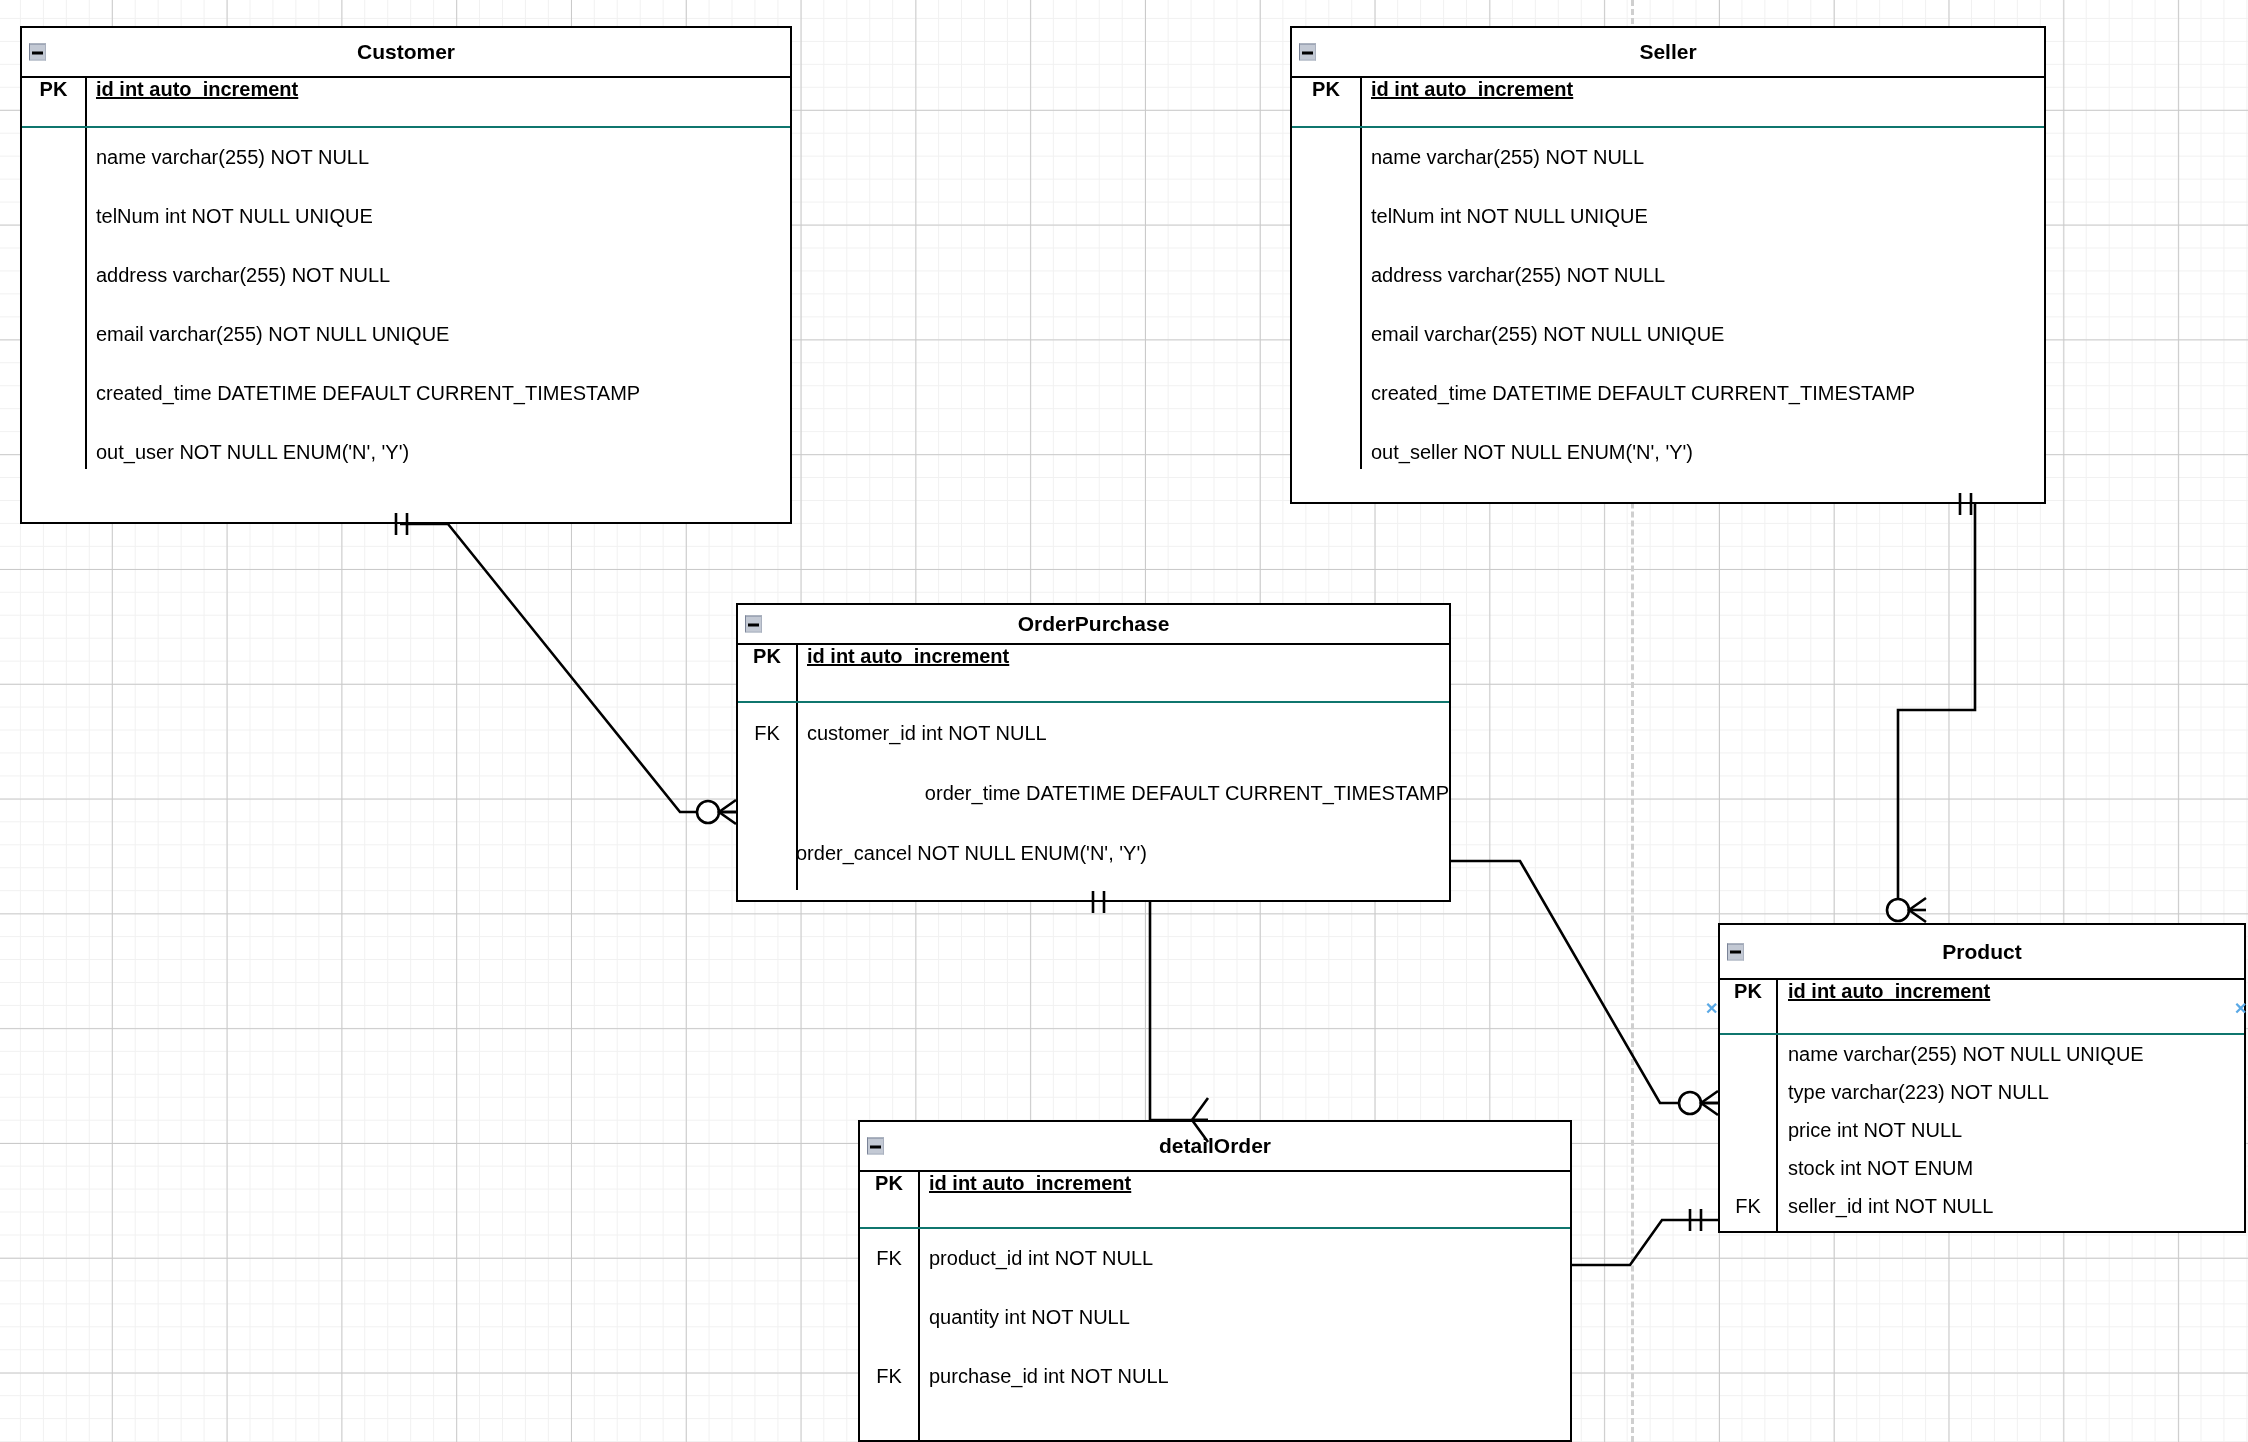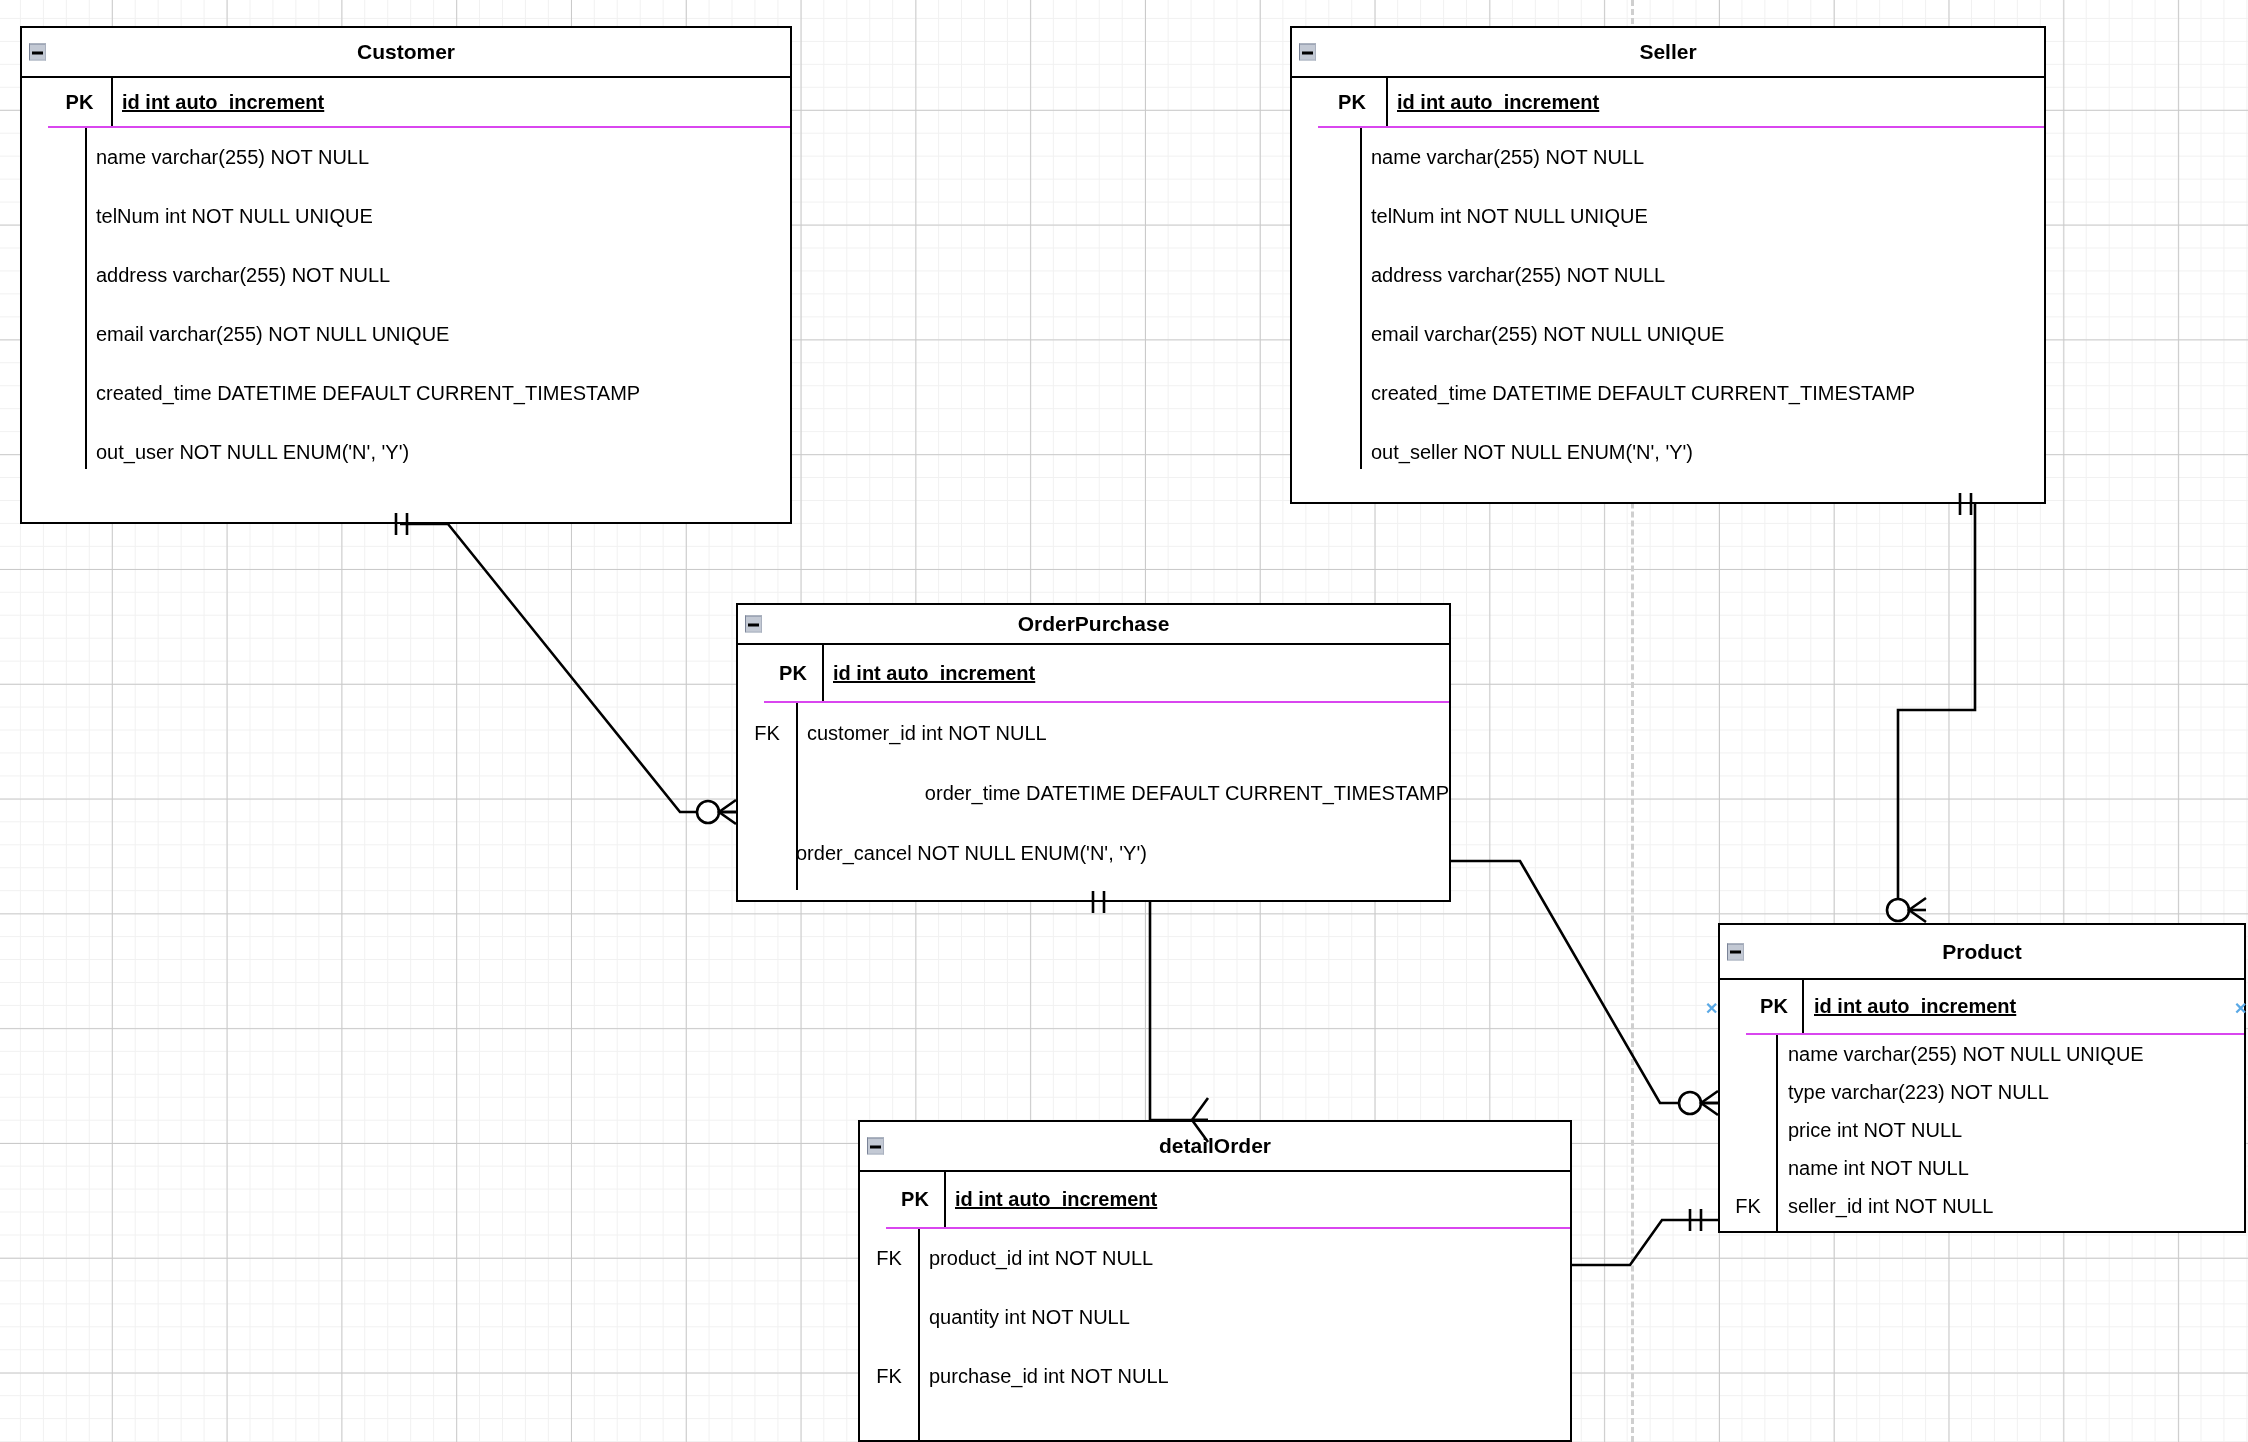--- a/index.html
+++ b/index.html
@@ -73,24 +73,23 @@
     left: 2px;
     right: 2px;
     top: 50%;
     height: 3px;
     margin-top: -1px;
     background: #000000;
   }
   .ent-pkrow {
     position: relative;
     box-sizing: border-box;
-    border-bottom: 2px solid #d946ef;
+    border-bottom: 2px solid #0f766e;
     display: flex;
-    align-items: center;
-    margin-left: 26px;
+    align-items: flex-start;
   }
   .ent-body { position: relative; box-sizing: border-box; }
   .row {
     position: relative;
     box-sizing: border-box;
     display: flex;
     align-items: center;
   }
   .key-cell {
     box-sizing: border-box;
@@ -292,21 +291,21 @@
       <div class="row" style="height:38px;">
         <div class="key-cell" style="width:56px; font-size:20px;"></div>
         <div class="attr-cell" style="padding-left:12px; font-size:20px;">type varchar(223) NOT NULL</div>
       </div>
       <div class="row" style="height:38px;">
         <div class="key-cell" style="width:56px; font-size:20px;"></div>
         <div class="attr-cell" style="padding-left:12px; font-size:20px;">price int NOT NULL</div>
       </div>
       <div class="row" style="height:38px;">
         <div class="key-cell" style="width:56px; font-size:20px;"></div>
-        <div class="attr-cell" style="padding-left:12px; font-size:20px;">name int NOT NULL</div>
+        <div class="attr-cell" style="padding-left:12px; font-size:20px;">stock int NOT ENUM</div>
       </div>
       <div class="row" style="height:38px;">
         <div class="key-cell" style="width:56px; font-size:20px;">FK</div>
         <div class="attr-cell" style="padding-left:12px; font-size:20px;">seller_id int NOT NULL</div>
       </div>
     </div>
   </div>
 
   <div class="handle" style="left:1705px; top:1002px;">✕</div>
   <div class="handle" style="left:2234px; top:1002px;">✕</div>

